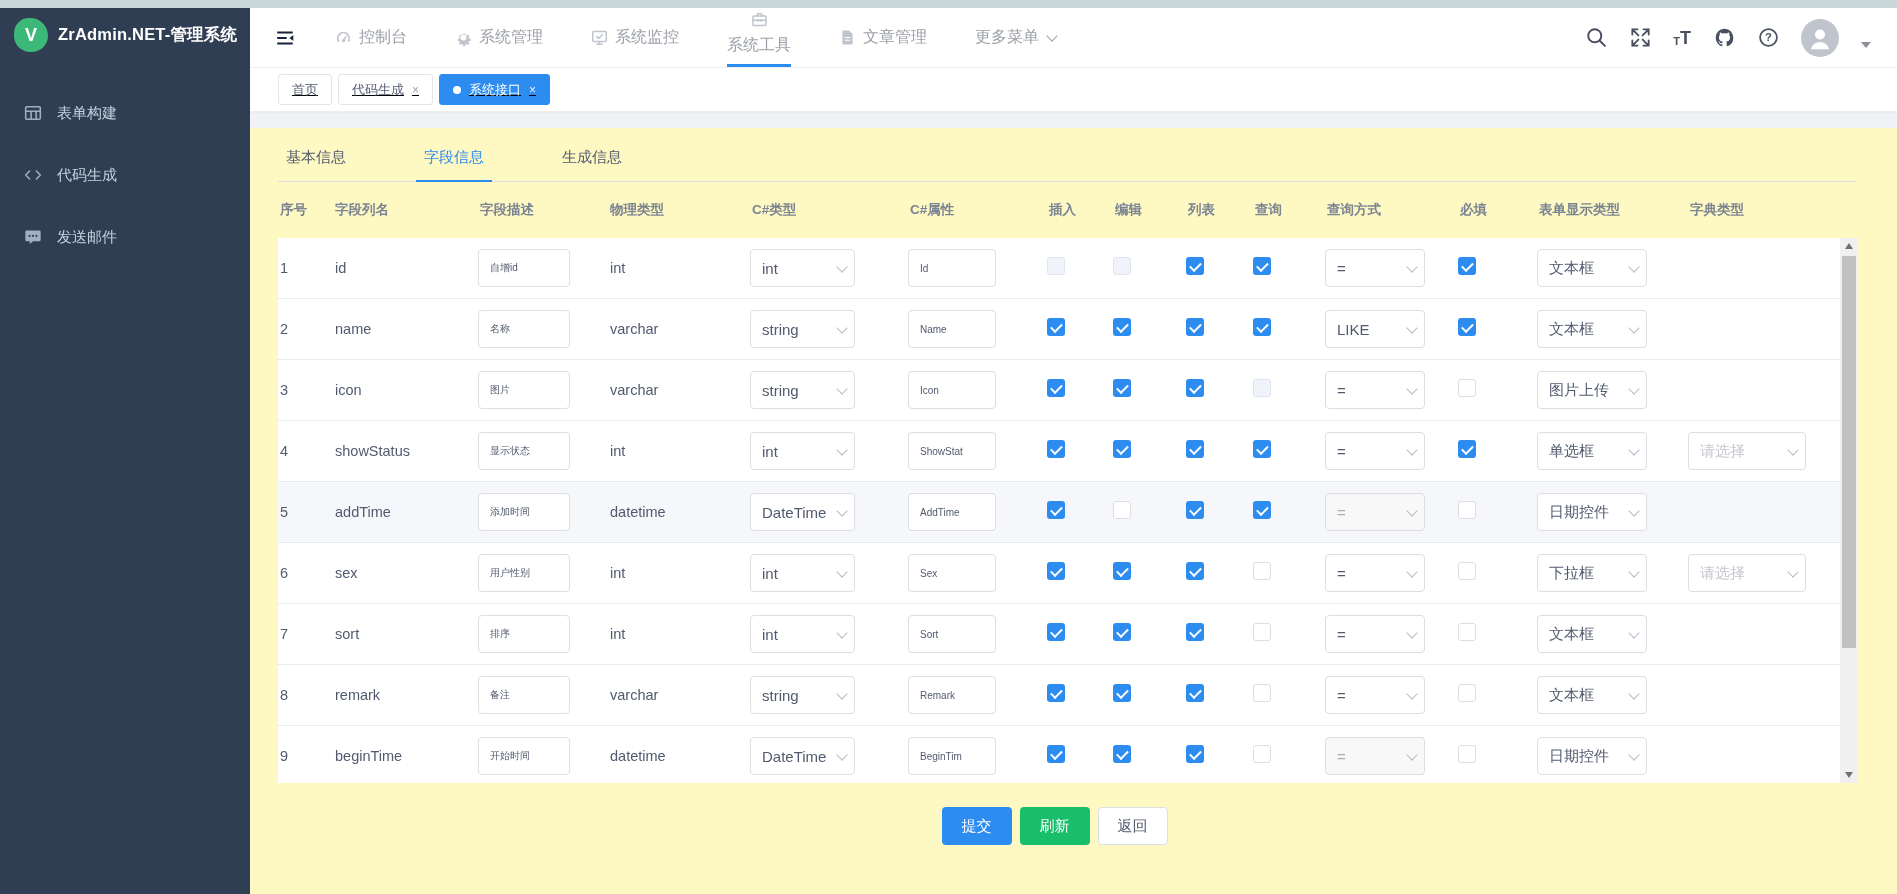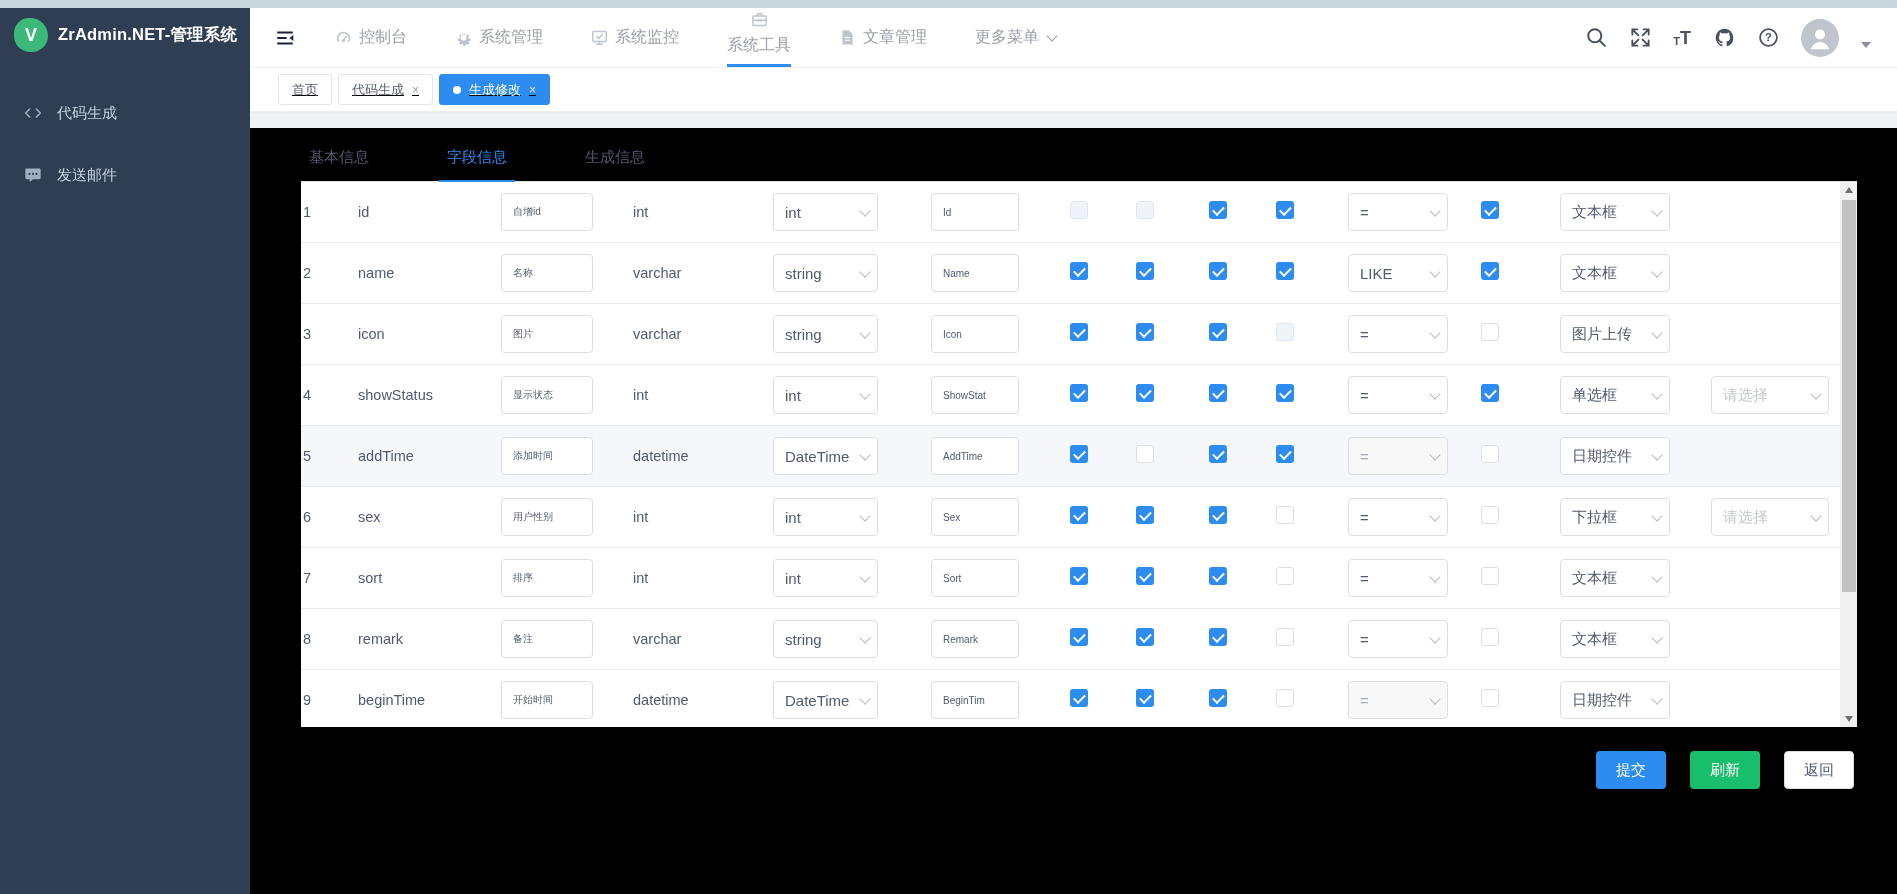--- a/index.html
+++ b/index.html
@@ -51,21 +51,21 @@
     padding-left:28px; border-bottom:1px solid #ededed; box-shadow:0 1px 2px rgba(0,0,0,.04);text-decoration:underline; }
   .tag { height:31px; display:flex; align-items:center; gap:8px; padding:0 13px;
     border:1px solid #e2e5ea; background:#fff; color:#515a6e; font-size:13px; border-radius:3px; cursor:pointer; }
   .tag .tag-close { font-size:12px; color:#9aa0ab; }
   .tag.active { background:#2d8cf0; border-color:#2d8cf0; color:#fff; }
   .tag.active .tag-close { color:#e8f2ff; }
   .tag-dot { width:8px; height:8px; border-radius:50%; background:#fff; }
 
   
   .workspace { flex:1; overflow:hidden; }
-  .card { background:#000000; margin-top:16px; height:calc(100% - 16px); padding:10px 40px 0 51px; }
+  .card { background:#fef9c3; margin-top:16px; height:calc(100% - 16px); padding:10px 40px 0 28px; }
 
   .content-tabs { display:flex; border-bottom:1px solid #dcdee2; height:44px; align-items:flex-end; }
   .ctab { margin-right:62px; padding-bottom:13px; font-size:15px; color:#515a6e; cursor:pointer;
     border-bottom:2px solid transparent; margin-bottom:-1px; padding-left:8px; padding-right:8px; }
   .ctab.active { color:#2d8cf0; border-bottom-color:#2d8cf0; }
 
   
   .grid-cols { display:grid;
     grid-template-columns:55px 145px 130px 142px 158px 139px 66px 73px 67px 72px 133px 79px 151px 135px;
     align-items:center; }
@@ -99,39 +99,48 @@
 
   
   .fake-sb { position:absolute; top:0; right:0; bottom:0; width:17px; background:#f0f0f0; }
   .sb-arrow { position:absolute; left:0; width:17px; height:16px; display:flex; align-items:center; justify-content:center; }
   .sb-arrow.up { top:0; } .sb-arrow.down { bottom:0; }
   .tri-up { width:0; height:0; border-left:4px solid transparent; border-right:4px solid transparent; border-bottom:6px solid #6f6f6f; }
   .tri-dn { width:0; height:0; border-left:4px solid transparent; border-right:4px solid transparent; border-top:6px solid #6f6f6f; }
   .sb-thumb { position:absolute; left:1.5px; right:1.5px; top:18px; height:72%; background:#c1c1c1; }
 
   
-  .footer-btns { display:flex; justify-content:flex-end; gap:24px; margin-top:24px; width:1553px; }
+  .footer-btns { display:flex; justify-content:center; gap:8px; margin-top:24px; width:1553px; }
   .btn { height:38px; padding:0 19px; border-radius:4px; font-size:15px; display:flex;
     align-items:center; cursor:pointer; border:1px solid transparent; }
   .btn.primary { background:#2d8cf0; color:#fff; }
   .btn.success { background:#19be6b; color:#fff; }
   .btn.default { background:#fff; color:#515a6e; border-color:#dcdee2;font-family:Liberation Serif, serif; }
 </style>
 </head>
 <body>
 
 <div class="top-strip"></div>
 
 <div class="app">
   <aside class="sidebar">
     <div class="logo-row">
       <div class="logo-badge">V</div>
       <span class="logo-title">ZrAdmin.NET-管理系统</span>
     </div>
     <nav class="side-menu" id="side-menu">
+        <div class="side-item">
+          <span class="s-icon">
+            <svg viewBox="0 0 16 16">
+              <rect x="1.5" y="2.5" width="13" height="11" rx="1" stroke="currentColor" fill="none" stroke-width="1.4" stroke-linecap="round" stroke-linejoin="round"></rect>
+              <path d="M1.5 6.5h13M6.3 6.5v7M10.8 6.5v7" stroke="currentColor" fill="none" stroke-width="1.4" stroke-linecap="round" stroke-linejoin="round"></path>
+            </svg>
+          </span>
+          <span>表单构建</span>
+        </div>
         <div class="side-item">
           <span class="s-icon">
             <svg viewBox="0 0 16 16">
               <path d="M5 4.5 1.5 8 5 11.5M11 4.5 14.5 8 11 11.5" stroke="currentColor" fill="none" stroke-width="1.4" stroke-linecap="round" stroke-linejoin="round"></path>
             </svg>
           </span>
           <span>代码生成</span>
         </div>
         <div class="side-item">
           <span class="s-icon">
@@ -247,33 +256,49 @@
     <div class="tagbar" id="tagbar">
         <div class="tag">
           <span>首页</span>
         </div>
         <div class="tag">
           <span>代码生成</span>
           <span class="tag-close">×</span>
         </div>
         <div class="tag active">
           <span class="tag-dot"></span>
-          <span>生成修改</span>
+          <span>系统接口</span>
           <span class="tag-close">×</span>
         </div>
       </div>
 
     <div class="workspace">
       <div class="card">
         <div class="content-tabs" id="content-tabs">
             <div class="ctab">基本信息</div>
             <div class="ctab active">字段信息</div>
             <div class="ctab">生成信息</div>
           </div>
 
+        <div class="thead grid-cols" id="thead">
+            <div>序号</div>
+            <div>字段列名</div>
+            <div>字段描述</div>
+            <div>物理类型</div>
+            <div>C#类型</div>
+            <div>C#属性</div>
+            <div>插入</div>
+            <div>编辑</div>
+            <div>列表</div>
+            <div>查询</div>
+            <div>查询方式</div>
+            <div>必填</div>
+            <div>表单显示类型</div>
+            <div>字典类型</div>
+          </div>
 
         <div class="tbody-wrap">
           <div id="tbody">
               <div class="trow grid-cols">
                 <div class="cell-text">1</div>
                 <div class="cell-text">id</div>
                 <div>
                   <div class="inp">自增id</div>
                 </div>
                 <div class="cell-text">int</div>

